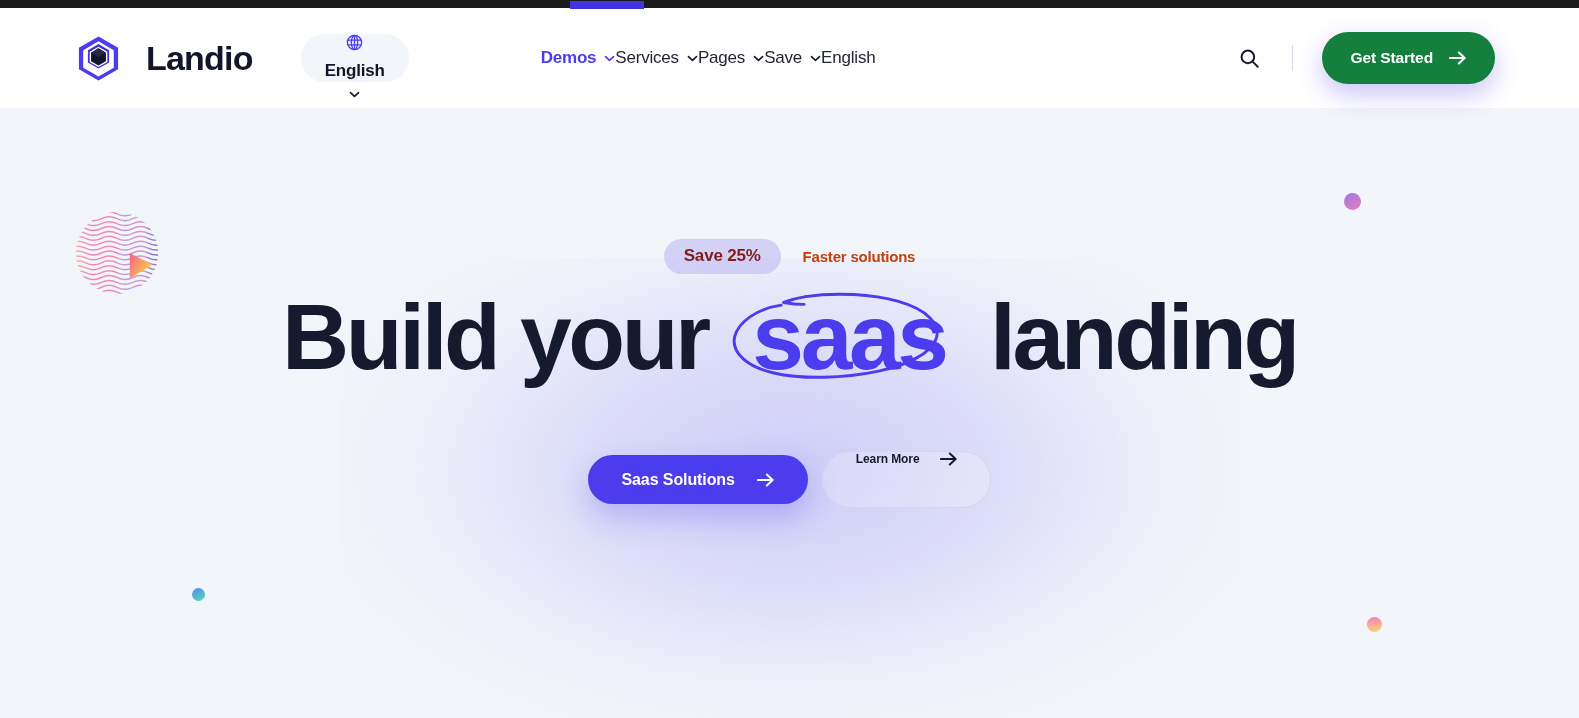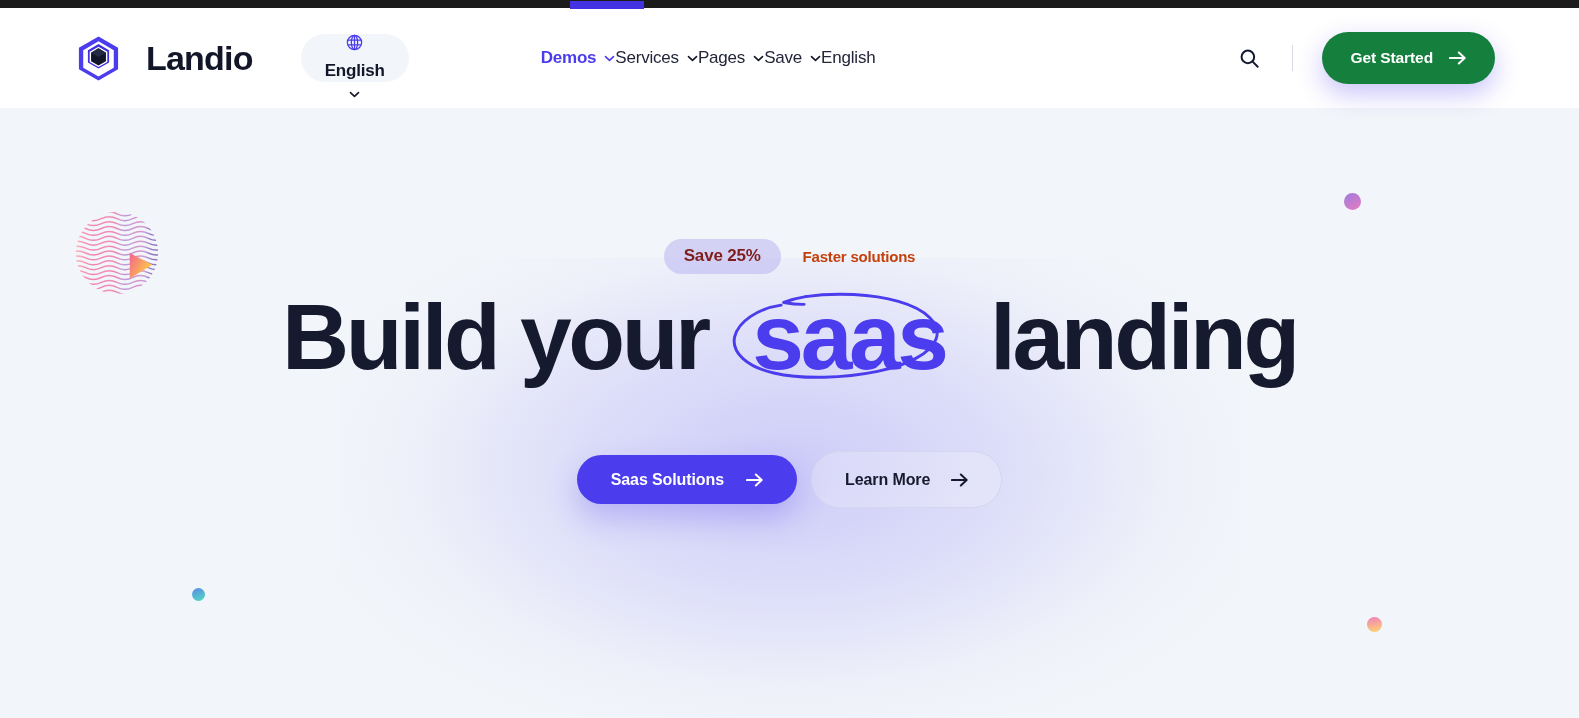--- a/index.html
+++ b/index.html
@@ -263,25 +263,25 @@
     box-shadow: 0 14px 30px rgba(75,60,237,.26);
   }
   .btn-ghost {
     height: 57px;
     padding: 0 33px;
     border: 1px solid #d6d4ef;
     border-radius: 30px;
     background: rgba(255,255,255,.22);
     color: #161a2e;
     font-family: "Liberation Sans", sans-serif;
-    font-size: 16px;
+    font-size: 12px;
     font-weight: 700;
     letter-spacing: -0.1px;
     display: flex;
-    align-items: center;
+    align-items: flex-start;
     gap: 21px;
     cursor: pointer;
   }
 
   
   .deco { position: absolute; pointer-events: none; z-index: 2; }
   .deco-wave { left: 68px; top: 96px; width: 98px; height: 98px; }
   .dot {
     position: absolute;
     border-radius: 50%;

